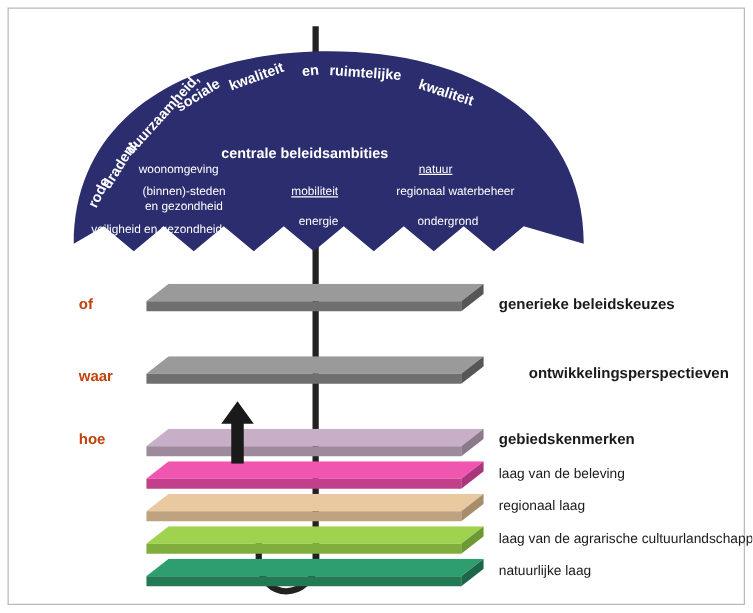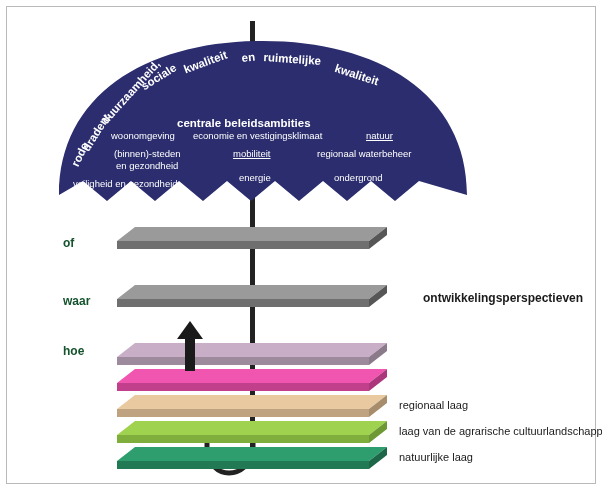--- a/index.html
+++ b/index.html
@@ -87,21 +87,21 @@
   
   .plate {
     position: absolute;
   }
   .plate svg { display: block; }
 
   .side-label {
     position: absolute;
     font-size: 12px;
     font-weight: bold;
-    color: #14532d;
+    color: #c2410c;
     white-space: nowrap;
   }
   .right-label {
     position: absolute;
     font-size: 11px;
     color: #1a1a1a;
     white-space: nowrap;
   }
   .right-label.bold {
     font-weight: bold;
@@ -140,25 +140,24 @@
       <div class="curve-word" style="left:211px; top:16px; transform:rotate(4deg);">ruimtelijke</div>
       <div class="curve-word" style="left:284px; top:27px; transform:rotate(18deg);">kwaliteit</div>
 
       <div class="u-title" style="left:124px; top:68px;">centrale beleidsambities</div>
 
       <div class="u-text" style="left:58px;  top:95px;">woonomgeving</div>
       <div class="u-text" style="left:61px;  top:113px;">(binnen)-steden</div>
       <div class="u-text" style="left:63px;  top:125px;">en gezondheid</div>
       <div class="u-text" style="left:20px;  top:143px;">veiligheid en gezondheid</div>
 
-      <div class="u-text" style="left:140px; top:95px;">economie en vestigingsklimaat</div>
       <div class="u-text" style="left:180px; top:113px;text-decoration:underline;">mobiliteit</div>
       <div class="u-text" style="left:186px; top:137px;">energie</div>
 
-      <div class="u-text" style="left:313px; top:95px;text-decoration:underline;">natuur</div>
+      <div class="u-text" style="left:282px; top:95px;text-decoration:underline;">natuur</div>
       <div class="u-text" style="left:264px; top:113px;">regionaal waterbeheer</div>
       <div class="u-text" style="left:281px; top:137px;">ondergrond</div>
     </div>
 
     <div class="handle">
       <svg width="100" height="56" viewBox="0 0 100 56" xmlns="http://www.w3.org/2000/svg">
         <path d="M50,0 L50,24 C50,42 36,50 26,50 C16,50 4,42 4,24 L4,6" fill="none" stroke="#222222" stroke-width="5"></path>
       </svg>
     </div>
 
@@ -221,20 +220,23 @@
     <div class="arrow-up">
       <svg width="30" height="52" viewBox="0 0 30 52" xmlns="http://www.w3.org/2000/svg">
         <path d="M15,2 L28,20 L20,20 L20,52 L10,52 L10,20 L2,20 Z" fill="#1a1a1a"></path>
       </svg>
     </div>
 
     <div class="side-label" style="left:56px; top:229px;">of</div>
     <div class="side-label" style="left:56px; top:287px;">waar</div>
     <div class="side-label" style="left:56px; top:337px;">hoe</div>
 
+    <div class="right-label bold" style="left:392px; top:229px;">generieke beleidskeuzes</div>
     <div class="right-label bold" style="left:392px; top:284px;margin-left:24px;">ontwikkelingsperspectieven</div>
-
+    <div class="right-label bold" style="left:392px; top:337px;">gebiedskenmerken</div>
+
+    <div class="right-label" style="left:392px; top:366px;">laag van de beleving</div>
     <div class="right-label" style="left:392px; top:392px;">regionaal laag</div>
     <div class="right-label" style="left:392px; top:418px;">laag van de agrarische cultuurlandschappen</div>
     <div class="right-label" style="left:392px; top:444px;text-align:center;">natuurlijke laag</div>
 
   </div>
 </div>
 
 </body></html>

